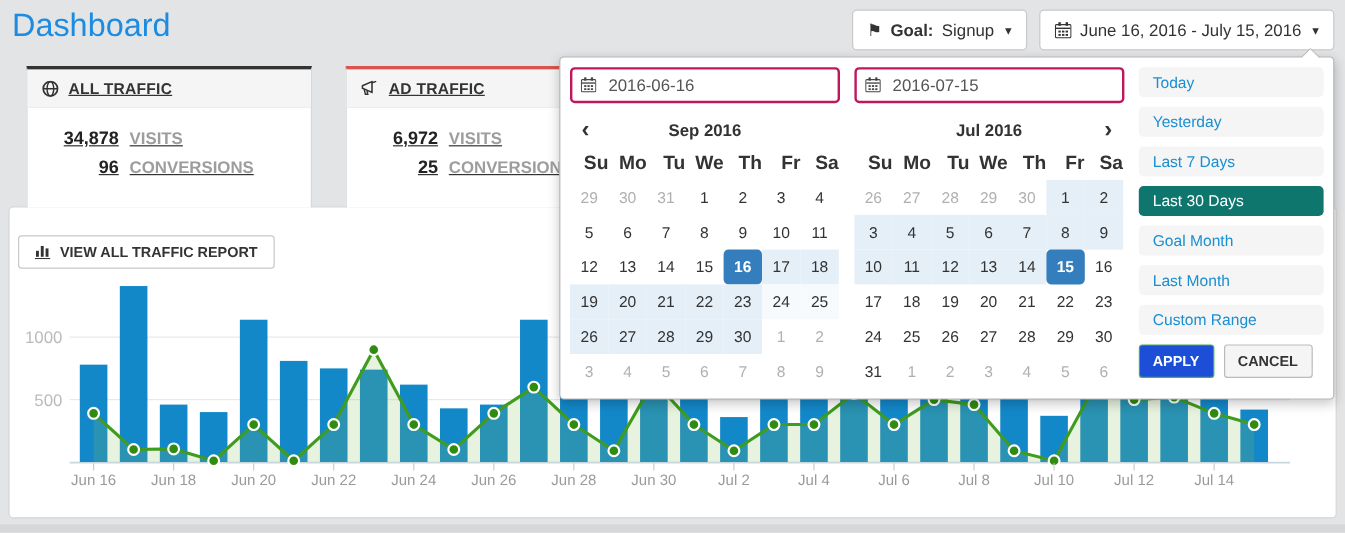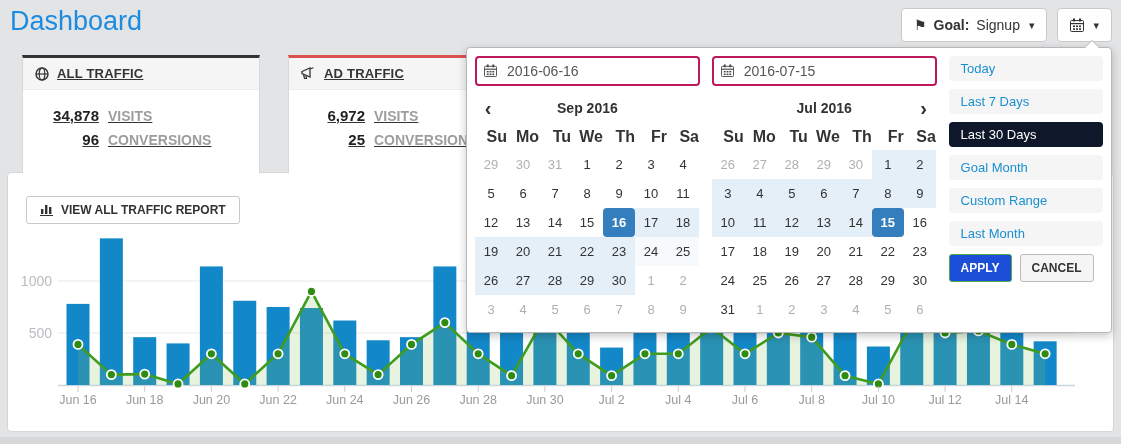--- a/index.html
+++ b/index.html
@@ -45,21 +45,21 @@
     background:#f5f5f5; padding:8px 12px; font-size:13px; font-weight:bold;
     letter-spacing:.2px; display:flex; align-items:center; gap:8px; border-bottom:1px solid #eee;
   }
   .card-body { padding:10px 14px 6px; }
   .stat { display:flex; align-items:baseline; gap:9px; margin:7px 0; }
   .stat .num { width:62px; text-align:right; font-weight:bold; font-size:15px; color:#222; }
   .stat .lbl { font-size:14px; font-weight:600; color:#9d9d9d; }
 
   
   .report-btn {
-    position:absolute; left:26px; top:196px; z-index:2;
+    position:absolute; left:15px; top:196px; z-index:2;
     height:28px; background:#fff; border:1px solid #c9c9c9; border-radius:3px;
     display:flex; align-items:center; gap:8px; padding:0 13px;
     font-family:inherit; font-size:12px; font-weight:bold; color:#333; cursor:pointer;text-align:center;
   }
 
   
   #chart-svg { position:absolute; inset:0; z-index:1; pointer-events:none;
     font-family:"Liberation Sans", sans-serif; }
 
   
@@ -92,21 +92,21 @@
   .cal-day.s-off { color:#b0b0b0; }
   .cal-day.s-range { background:#e4eff8; }
   .cal-day.s-range-light { background:#f6fafd; }
   .cal-day.s-active { background:#357ebd; color:#fff; border-radius:4px; font-weight:bold; }
 
   .ranges { width:158px; margin:4px 4px 4px 8px; }
   .range-item {
     background:#f5f5f5; color:#1a8fd1; font-size:13px; border-radius:4px;
     padding:5px 12px; margin-bottom:8px; cursor:pointer;
   }
-  .range-item.active { background:#0f172a; color:#fff; }
+  .range-item.active { background:#0f766e; color:#fff; }
   .range-buttons { display:flex; gap:8px; margin-top:2px; }
   .btn-apply {
     background:#1d4ed8; border:1px solid #4cae4c; color:#fff; font-weight:bold;
     font-size:12px; border-radius:3px; padding:6px 11px; font-family:inherit; cursor:pointer;
   }
   .btn-cancel {
     background:#f5f5f5; border:1px solid #bbb; color:#333; font-weight:bold;
     font-size:12px; border-radius:3px; padding:6px 11px; font-family:inherit; cursor:pointer;
   }
   .bottom-strip { position:absolute; left:0; right:0; bottom:0; height:7px; background:#d6d7d9; z-index:0; }
@@ -131,20 +131,21 @@
           <rect x="3" y="0.5" width="2" height="3" fill="#333"></rect>
           <rect x="9" y="0.5" width="2" height="3" fill="#333"></rect>
           <rect x="1" y="5" width="12" height="1.2" fill="#333"></rect>
           <rect x="3" y="7.5" width="2" height="1.6" fill="#333"></rect>
           <rect x="6" y="7.5" width="2" height="1.6" fill="#333"></rect>
           <rect x="9" y="7.5" width="2" height="1.6" fill="#333"></rect>
           <rect x="3" y="10.3" width="2" height="1.6" fill="#333"></rect>
           <rect x="6" y="10.3" width="2" height="1.6" fill="#333"></rect>
           <rect x="9" y="10.3" width="2" height="1.6" fill="#333"></rect>
         </svg>
+      <span>June 16, 2016 - July 15, 2016</span>
       <span class="caret">▾</span>
     </button>
   </div>
 
   <div class="content-panel"></div>
 
   <div class="tabs">
     <div class="card">
       <div class="card-head">
         <svg width="14" height="14" viewBox="0 0 14 14">
@@ -449,25 +450,26 @@
             <span class="cal-day s-off">4</span>
             <span class="cal-day s-off">5</span>
             <span class="cal-day s-off">6</span>
           </div>
         </div>
     </div>
 
     <div class="ranges">
       <div id="range-list">
           <div class="range-item">Today</div>
+          <div class="range-item">Yesterday</div>
           <div class="range-item">Last 7 Days</div>
           <div class="range-item active">Last 30 Days</div>
           <div class="range-item">Goal Month</div>
+          <div class="range-item">Last Month</div>
           <div class="range-item">Custom Range</div>
-          <div class="range-item">Last Month</div>
         </div>
       <div class="range-buttons">
         <button class="btn-apply">APPLY</button>
         <button class="btn-cancel">CANCEL</button>
       </div>
     </div>
   </div>
 
   <div class="bottom-strip"></div>
 </div>

